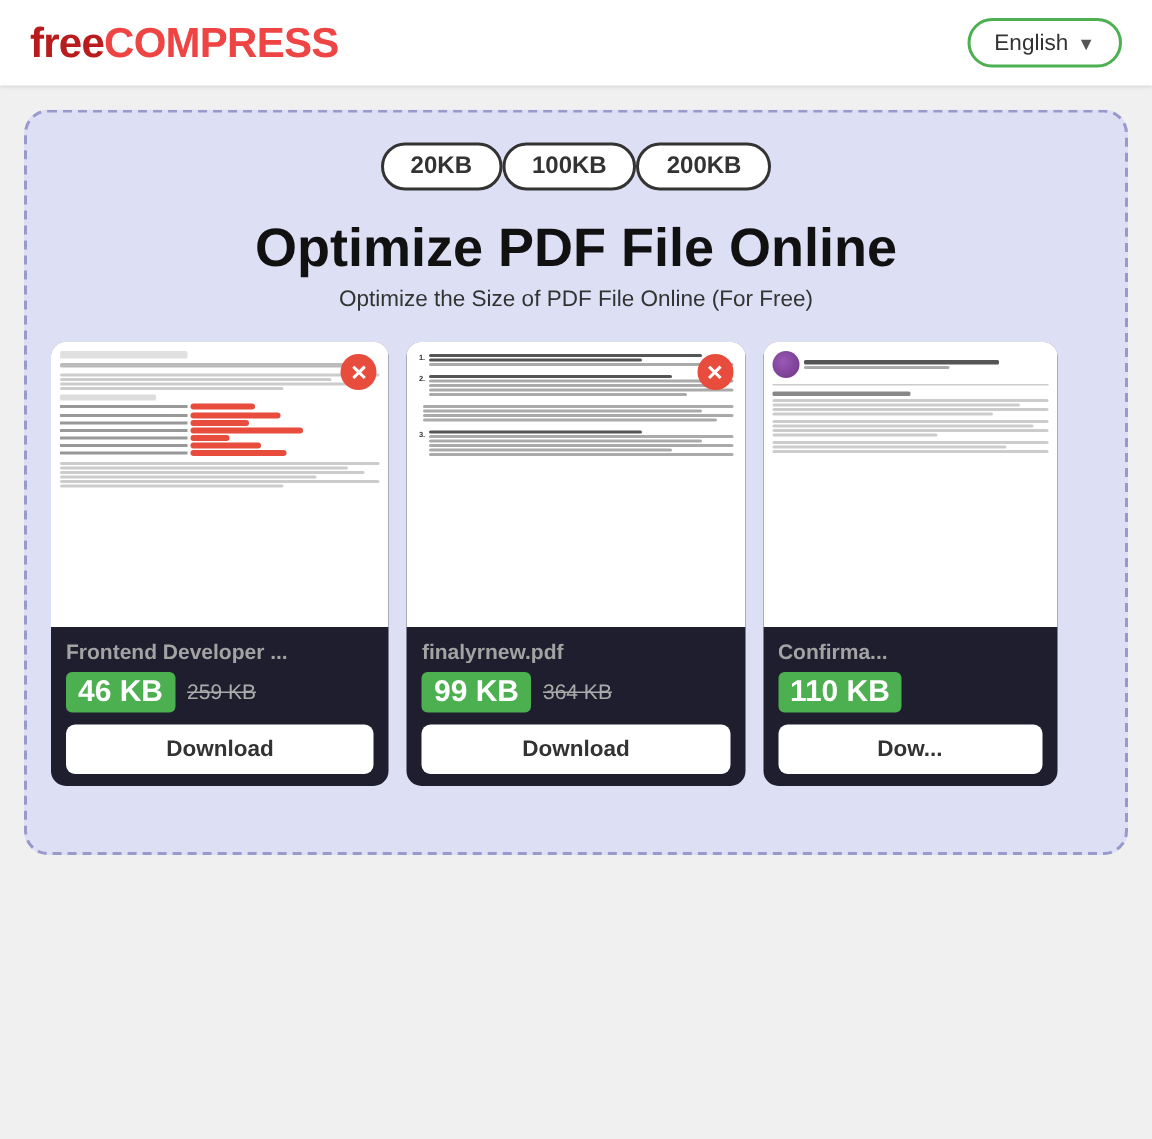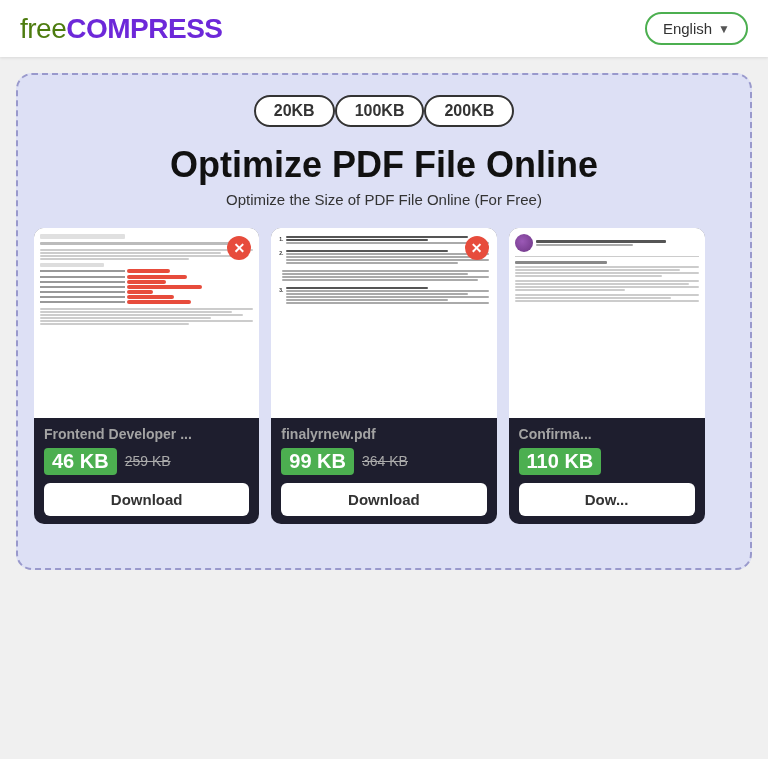--- a/index.html
+++ b/index.html
@@ -18,25 +18,25 @@
       align-items: center;
       justify-content: space-between;
       box-shadow: 0 1px 3px rgba(0,0,0,0.1);
     }
     .logo {
       font-size: 28px;
       font-weight: 800;
       letter-spacing: -0.5px;
     }
     .logo-free {
-      color: #4d7c0f;
-      font-weight: 400;
+      color: #b91c1c;
+      font-weight: 700;
     }
     .logo-compress {
-      color: #6d28d9;
+      color: #ef4444;
       font-weight: 900;
       text-transform: uppercase;
     }
     .lang-btn {
       border: 2px solid #4CAF50;
       border-radius: 20px;
       padding: 6px 16px;
       font-size: 15px;
       color: #333;
       cursor: pointer;

